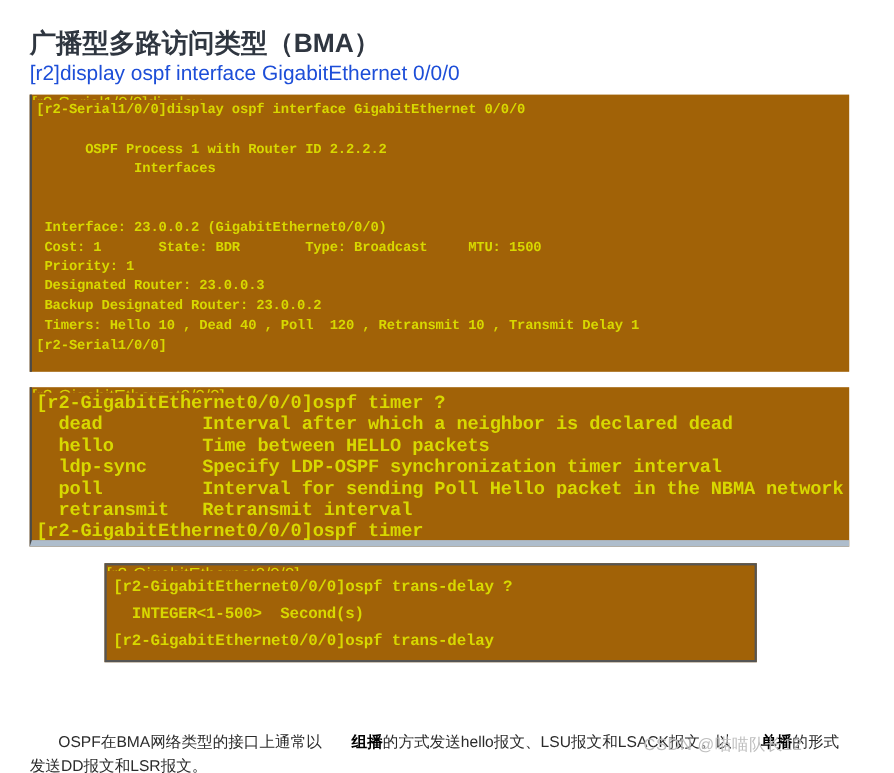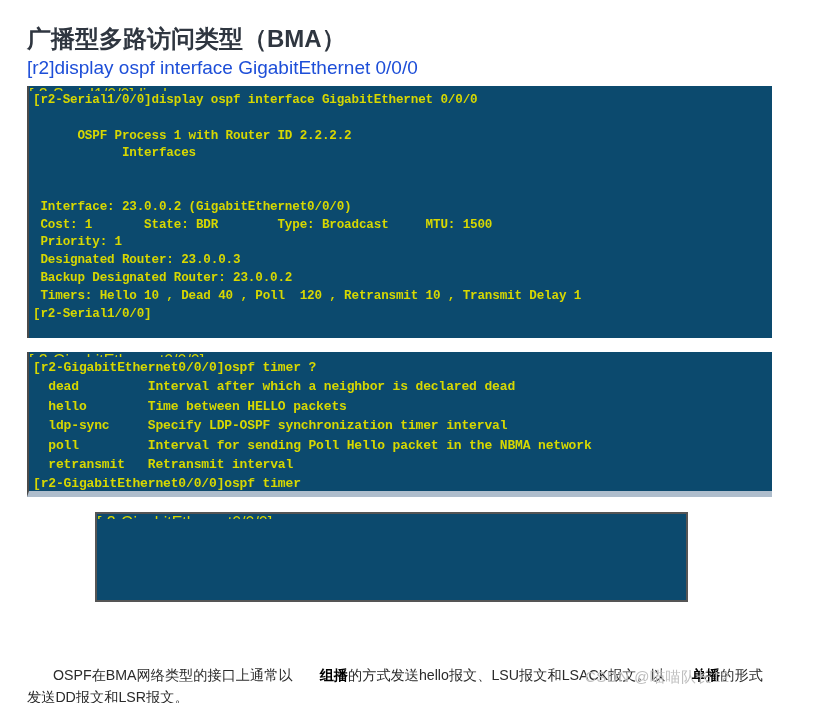--- a/index.html
+++ b/index.html
@@ -33,21 +33,21 @@
     top: 57px;
     font-size: 19px;
     font-weight: normal;
     color: #1d4ed8;
     white-space: nowrap;
   }
 
   
   .terminal {
     position: absolute;
-    background: #0c4a6e;
+    background: #a16207;
     overflow: hidden;
     box-sizing: border-box;
   }
   .terminal pre {
     margin: 0;
     padding: 0;
     color: #d8d800;
     font-family: "Liberation Mono", "DejaVu Sans Mono", monospace;
     font-weight: bold;
     white-space: pre;
@@ -69,21 +69,21 @@
 
   #terminal-2 {
     left: 27px;
     top: 352px;
     width: 745px;
     height: 145px;
     border-left: 2px solid #4a4a4a;
     border-bottom: 6px solid #aebdcc;
   }
   #terminal-2 pre {
-    font-size: 13px;
+    font-size: 17px;
     line-height: 19.4px;
     padding: 1px 0 0 4px;
     letter-spacing: -0.15px;
   }
 
   #terminal-3 {
     left: 95px;
     top: 512px;
     width: 593px;
     height: 90px;
@@ -163,19 +163,22 @@
   dead         Interval after which a neighbor is declared dead
   hello        Time between HELLO packets
   ldp-sync     Specify LDP-OSPF synchronization timer interval
   poll         Interval for sending Poll Hello packet in the NBMA network
   retransmit   Retransmit interval
 [r2-GigabitEthernet0/0/0]ospf timer</pre>
 </div>
 
 <div class="terminal" id="terminal-3">
   <span class="clip-row">[r2-GigabitEthernet0/0/0]</span>
+  <pre>[r2-GigabitEthernet0/0/0]ospf trans-delay ?
+  INTEGER&lt;1-500&gt;  Second(s)
+[r2-GigabitEthernet0/0/0]ospf trans-delay</pre>
 </div>
 
 <p class="body-paragraph">
   <span class="indent"></span><span>OSPF在BMA网络类型的接口上通常以</span><b>组播</b><span>的方式发送hello报文、LSU报文和LSACK报文。以</span><b>单播</b><span>的形式发送DD报文和LSR报文。</span>
 </p>
 
 <div class="watermark">CSDN @喵喵队长12</div>
 
 </body></html>

